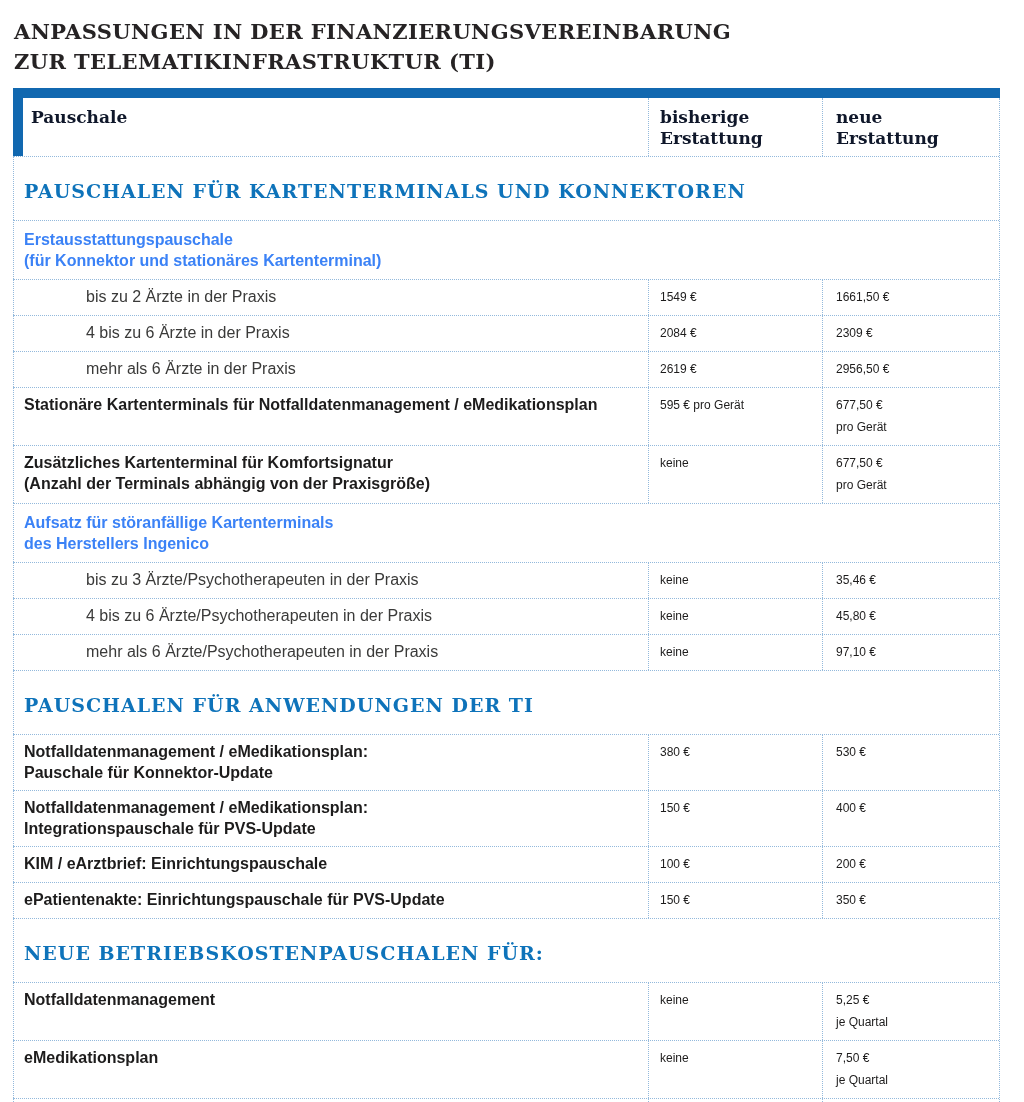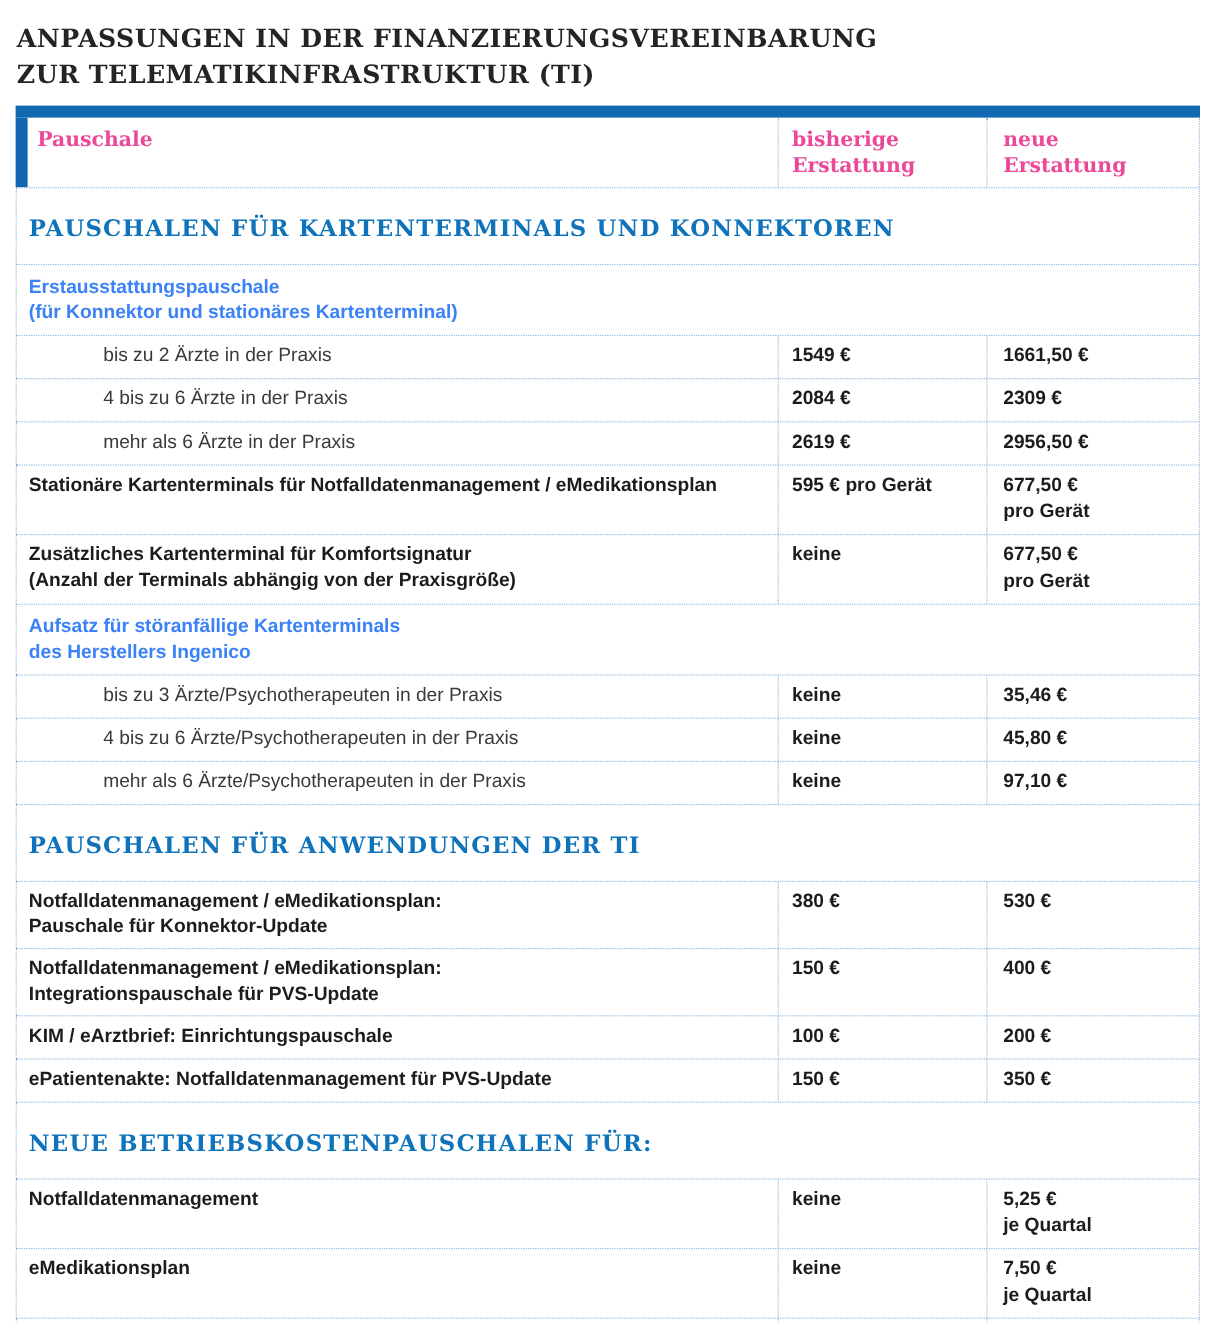--- a/index.html
+++ b/index.html
@@ -33,21 +33,21 @@
   .row { display: flex; box-sizing: border-box; border-left: 1px dotted #93b9dc; }
   .row + .row { border-top: 1px dotted #93b9dc; }
 
   .cell { box-sizing: border-box; white-space: pre-line; }
 
   
   .row.header { border-left: 10px solid #1168b0; min-height: 48px; }
   .row.header .cell {
     font-family: "DejaVu Serif", serif;
     font-weight: bold; font-size: 17px; line-height: 21px;
-    color: #ec4899; padding-top: 9px;
+    color: #0f172a; padding-top: 9px;
   }
   .row.header .c1 { width: 625px; padding-left: 8px; }
 
   
   .c1 { width: 634px; padding: 6px 10px 7px 10px; }
   .c2 { width: 174px; border-left: 1px dotted #93b9dc; padding: 6px 8px 7px 11px; }
   .c3 { flex: 1; border-left: 1px dotted #93b9dc; padding: 6px 8px 7px 13px; }
 
   
   .row.section { min-height: 64px; }
@@ -67,21 +67,21 @@
     color: #3b82f6;
     padding: 8px 10px 8px 10px;
   }
 
   
   .row.item { min-height: 34px; }
   .row.item .c1 { font-size: 16px; line-height: 21px; color: #1d1c1c; font-weight: bold; }
   .row.item.plain .c1 { font-weight: normal; color: #3a3a39; }
   .row.item.indent .c1 { padding-left: 72px; }
   .row.item .c2, .row.item .c3 {
-    font-weight: bold; font-size: 16px; line-height: 22px; color: #1d1c1c;
+    font-weight: normal; font-size: 12px; line-height: 22px; color: #1d1c1c;
   }
 </style>
 </head>
 <body>
 
 <div class="page">
 
   <div class="doc-title"><span>ANPASSUNGEN IN DER FINANZIERUNGSVEREINBARUNG</span>
 <span>ZUR TELEMATIKINFRASTRUKTUR (TI)</span></div>
 
@@ -165,21 +165,21 @@
 Integrationspauschale für PVS-Update</div>
           <div class="cell c2">150 €</div>
           <div class="cell c3">400 €</div>
         </div>
         <div class="row item">
           <div class="cell c1">KIM / eArztbrief: Einrichtungspauschale</div>
           <div class="cell c2">100 €</div>
           <div class="cell c3">200 €</div>
         </div>
         <div class="row item">
-          <div class="cell c1">ePatientenakte: Notfalldatenmanagement für PVS-Update</div>
+          <div class="cell c1">ePatientenakte: Einrichtungspauschale für PVS-Update</div>
           <div class="cell c2">150 €</div>
           <div class="cell c3">350 €</div>
         </div>
         <div class="row section">
           <div class="cell cfull">NEUE BETRIEBSKOSTENPAUSCHALEN FÜR:</div>
         </div>
         <div class="row item">
           <div class="cell c1">Notfalldatenmanagement</div>
           <div class="cell c2">keine</div>
           <div class="cell c3">5,25 €

